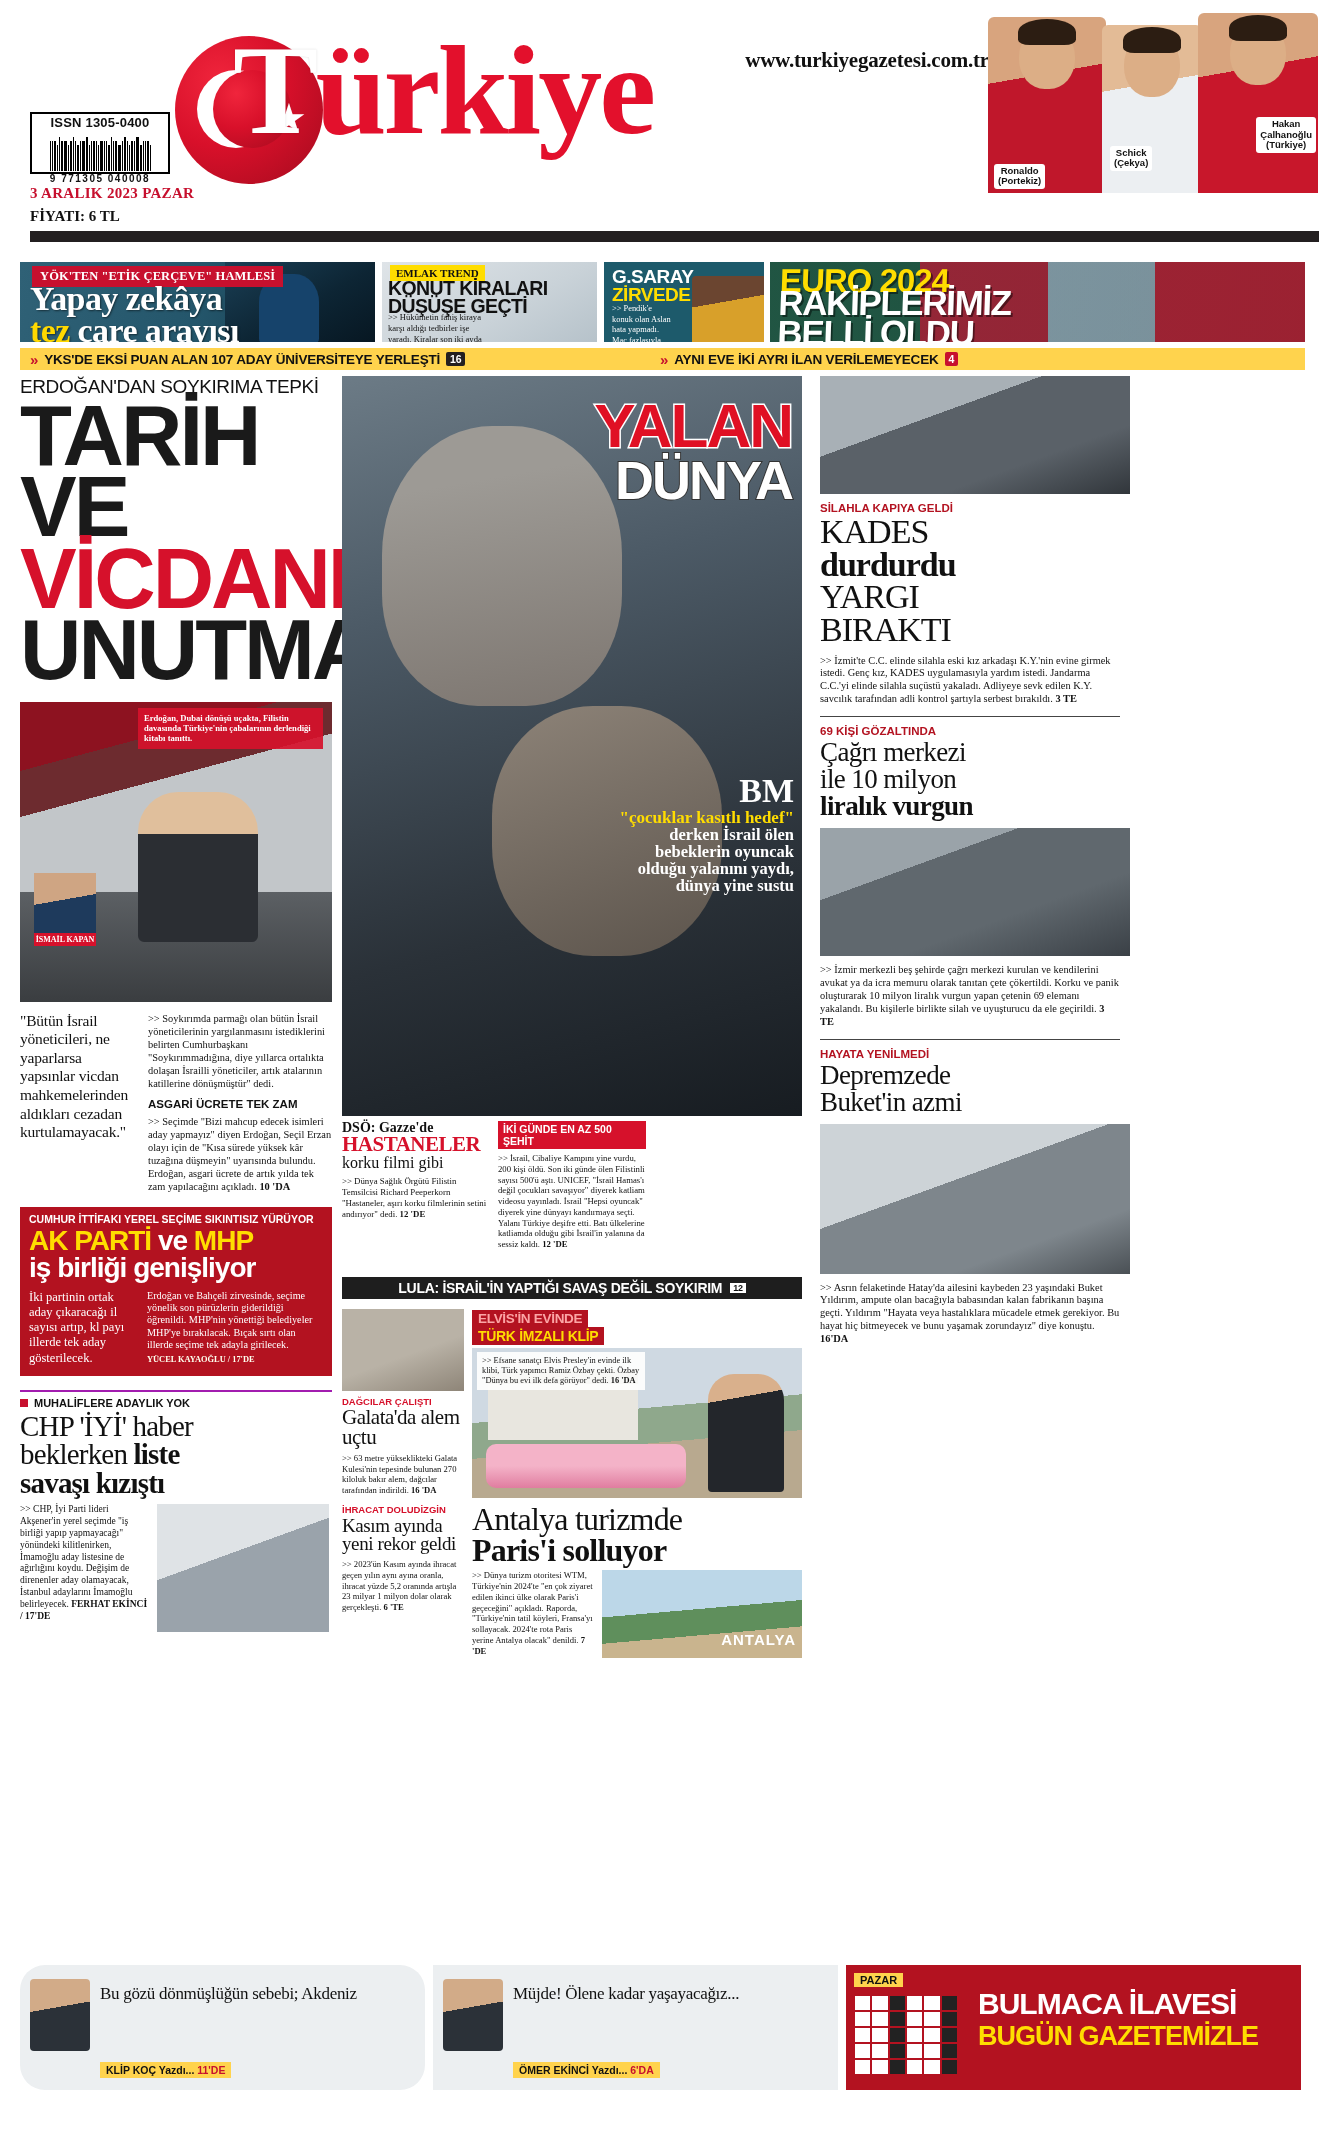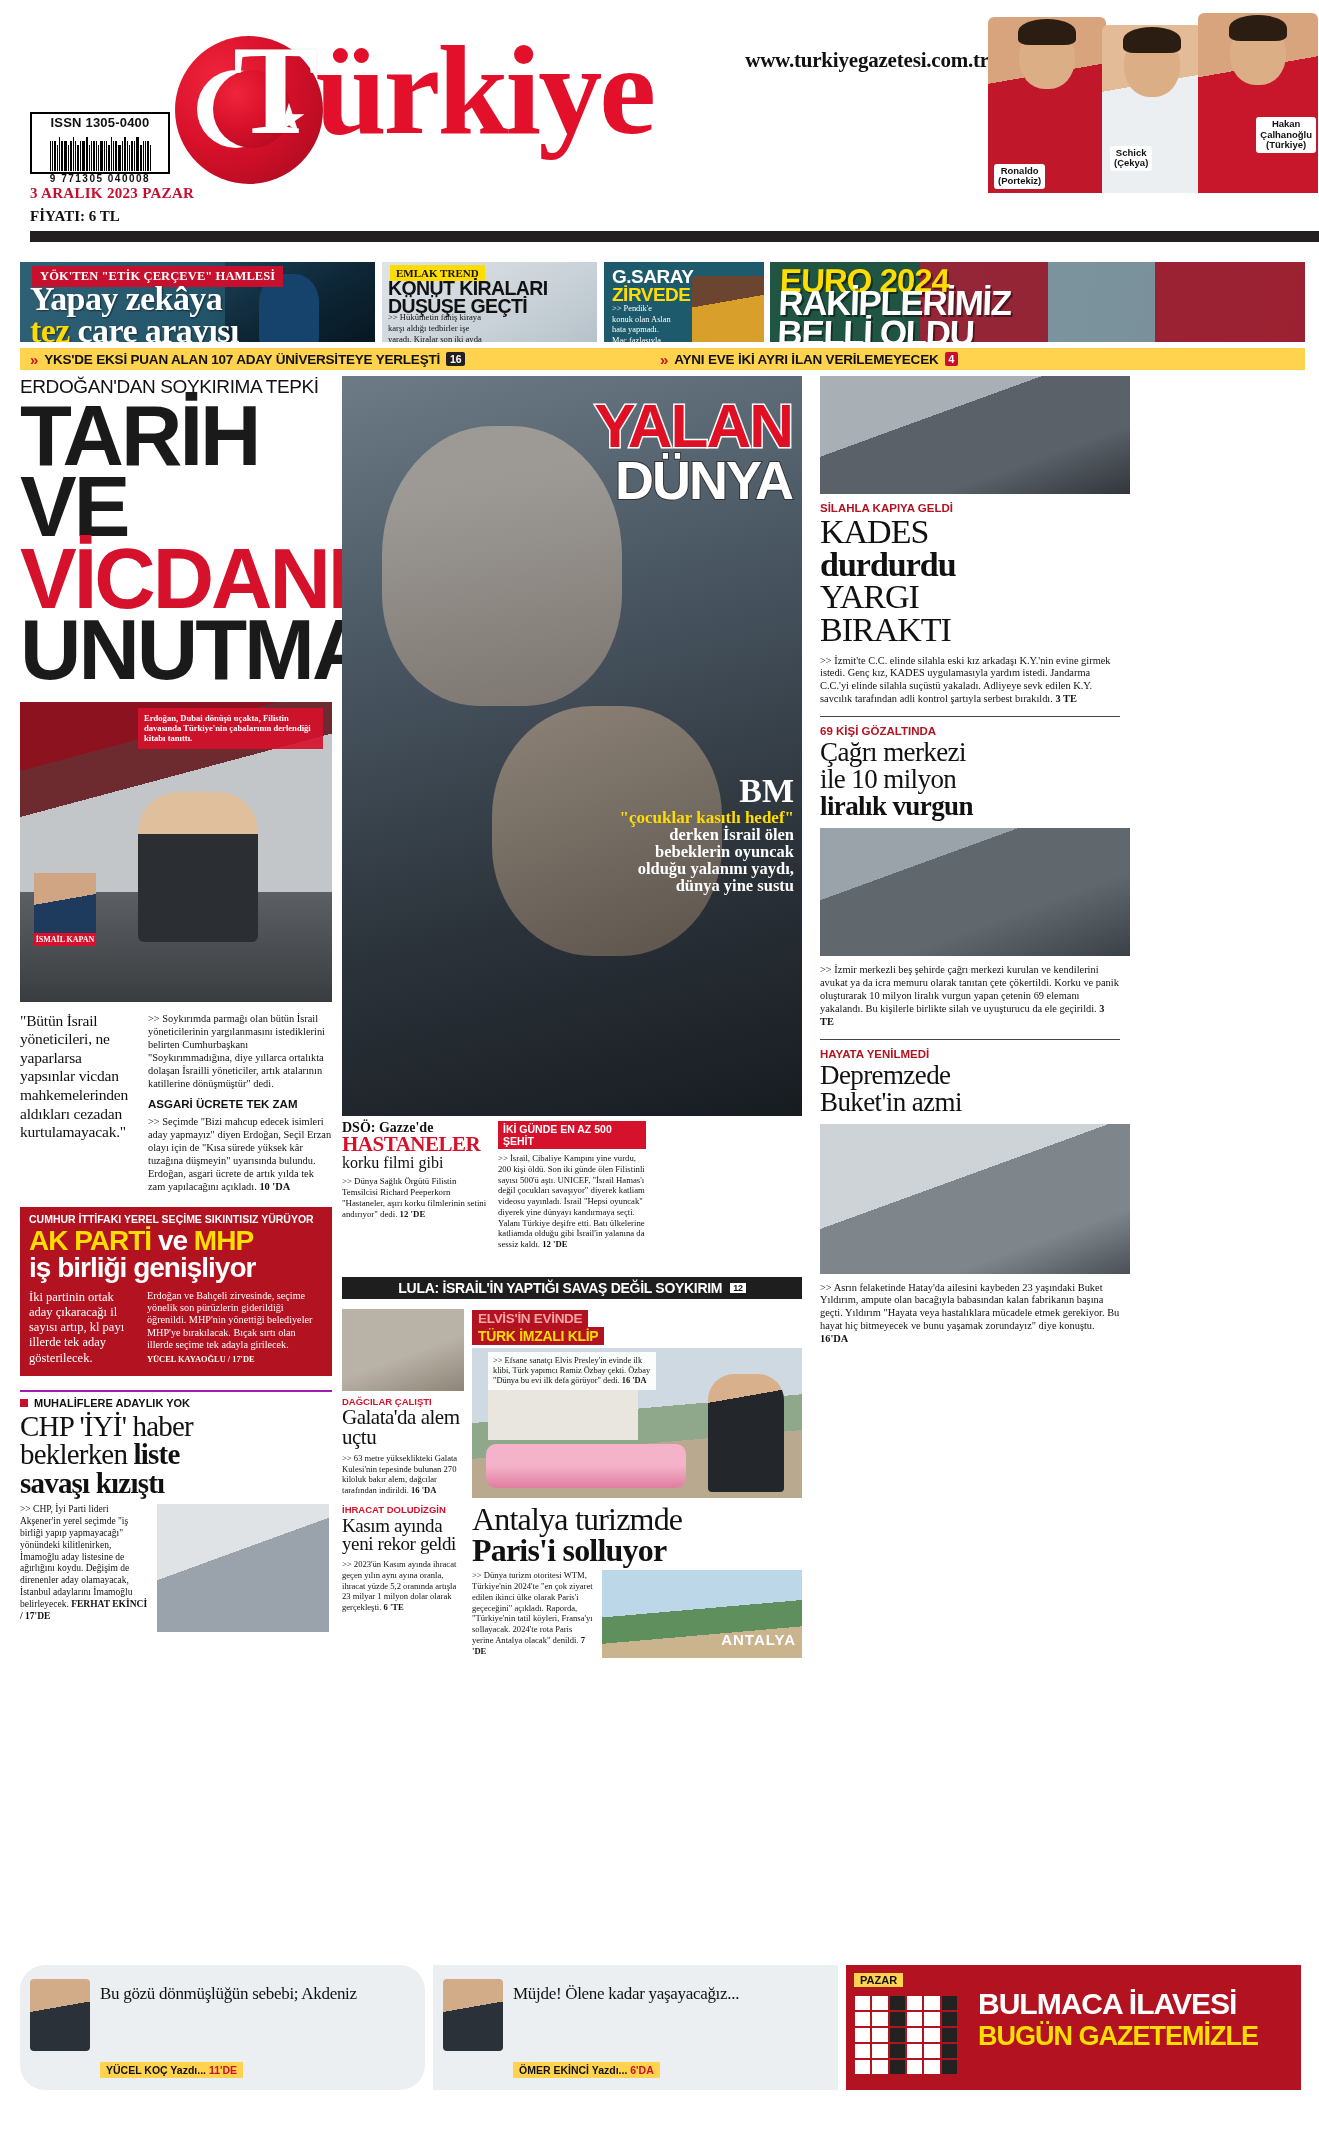--- a/index.html
+++ b/index.html
@@ -216,21 +216,21 @@
   .elvis-tag2 { background:#b31220; color:#ffdd00; display:block; font-size:14px; font-weight:700;
      padding:1px 6px; font-family:"Liberation Sans", sans-serif; letter-spacing:-.3px; width:fit-content;}
   .elvis-photo { width:330px; height:150px; position:relative; margin-top:3px;
      background:linear-gradient(175deg,#cfd9e2 0 42%,#8fa88c 42% 62%,#b8a98f 62% 100%); overflow:hidden;}
   .elvis-photo .house { position:absolute; left:16px; top:22px; width:150px; height:70px; background:#e8e6df;
      border-top:14px solid #b9b2a2; }
   .elvis-photo .car { position:absolute; left:14px; bottom:10px; width:200px; height:44px; border-radius:10px;
      background:linear-gradient(180deg,#f4b3c8 0 50%,#e07da0 100%); }
   .elvis-photo .man { position:absolute; right:18px; bottom:6px; width:76px; height:118px;
      background:linear-gradient(170deg,#d9b08c 0 22%,#23262b 22% 100%); border-radius:26px 26px 4px 4px;}
-  .elvis-cap { position:absolute; left:16px; top:4px; width:168px; background:rgba(255,255,255,.9);
+  .elvis-cap { position:absolute; left:5px; top:4px; width:168px; background:rgba(255,255,255,.9);
      font-size:8.4px; line-height:1.2; padding:4px 5px; font-family:"Liberation Serif", serif;}
   .ant-h { font-family:"Liberation Serif", serif; font-size:32px; line-height:.96; letter-spacing:-.8px;
      margin-top:6px;}
   .ant-h b { font-weight:700; }
   .ant-row { display:flex; gap:8px; margin-top:5px;}
   .ant-txt { width:122px; font-family:"Liberation Serif", serif; font-size:8.6px; line-height:1.25;}
   .ant-photo { width:200px; height:88px; position:relative;
      background:linear-gradient(175deg,#bcd7e8 0 45%,#5f8f5c 45% 70%,#c9b48e 70% 100%);padding-left:24px;}
   .ant-photo .sign { position:absolute; right:6px; bottom:10px; color:#fff; font-weight:700; font-size:15px;
      font-family:"Liberation Sans", sans-serif; letter-spacing:1px; }
@@ -586,21 +586,21 @@
       <div class="r-photo3"></div>
       <div class="r-p"><span>&gt;&gt; Asrın felaketinde Hatay'da ailesini kaybeden 23 yaşındaki Buket Yıldırım, ampute olan bacağıyla babasından kalan fabrikanın başına geçti. Yıldırım "Hayata veya hastalıklara mücadele etmek gerekiyor. Bu hayat hiç bitmeyecek ve bunu yaşamak zorundayız" diye konuştu.</span> <b>16'DA</b></div>
     </div>
   </div>
 
   <div class="bottom-bar">
     <div class="bb bb1">
       <div class="bb-ph"></div>
       <div class="bb-t">Bu gözü dönmüşlüğün sebebi; Akdeniz</div>
       <div class="bb-sig">
-        <span>YÜCEL KOÇ Yazdı...</span>
+        <span>KLİP KOÇ Yazdı...</span>
         <span class="pg">11'DE</span>
       </div>
     </div>
 
     <div class="bb bb2">
       <div class="bb-ph"></div>
       <div class="bb-t">Müjde! Ölene kadar yaşayacağız...</div>
       <div class="bb-sig">
         <span>ÖMER EKİNCİ Yazdı...</span>
         <span class="pg">6'DA</span>

